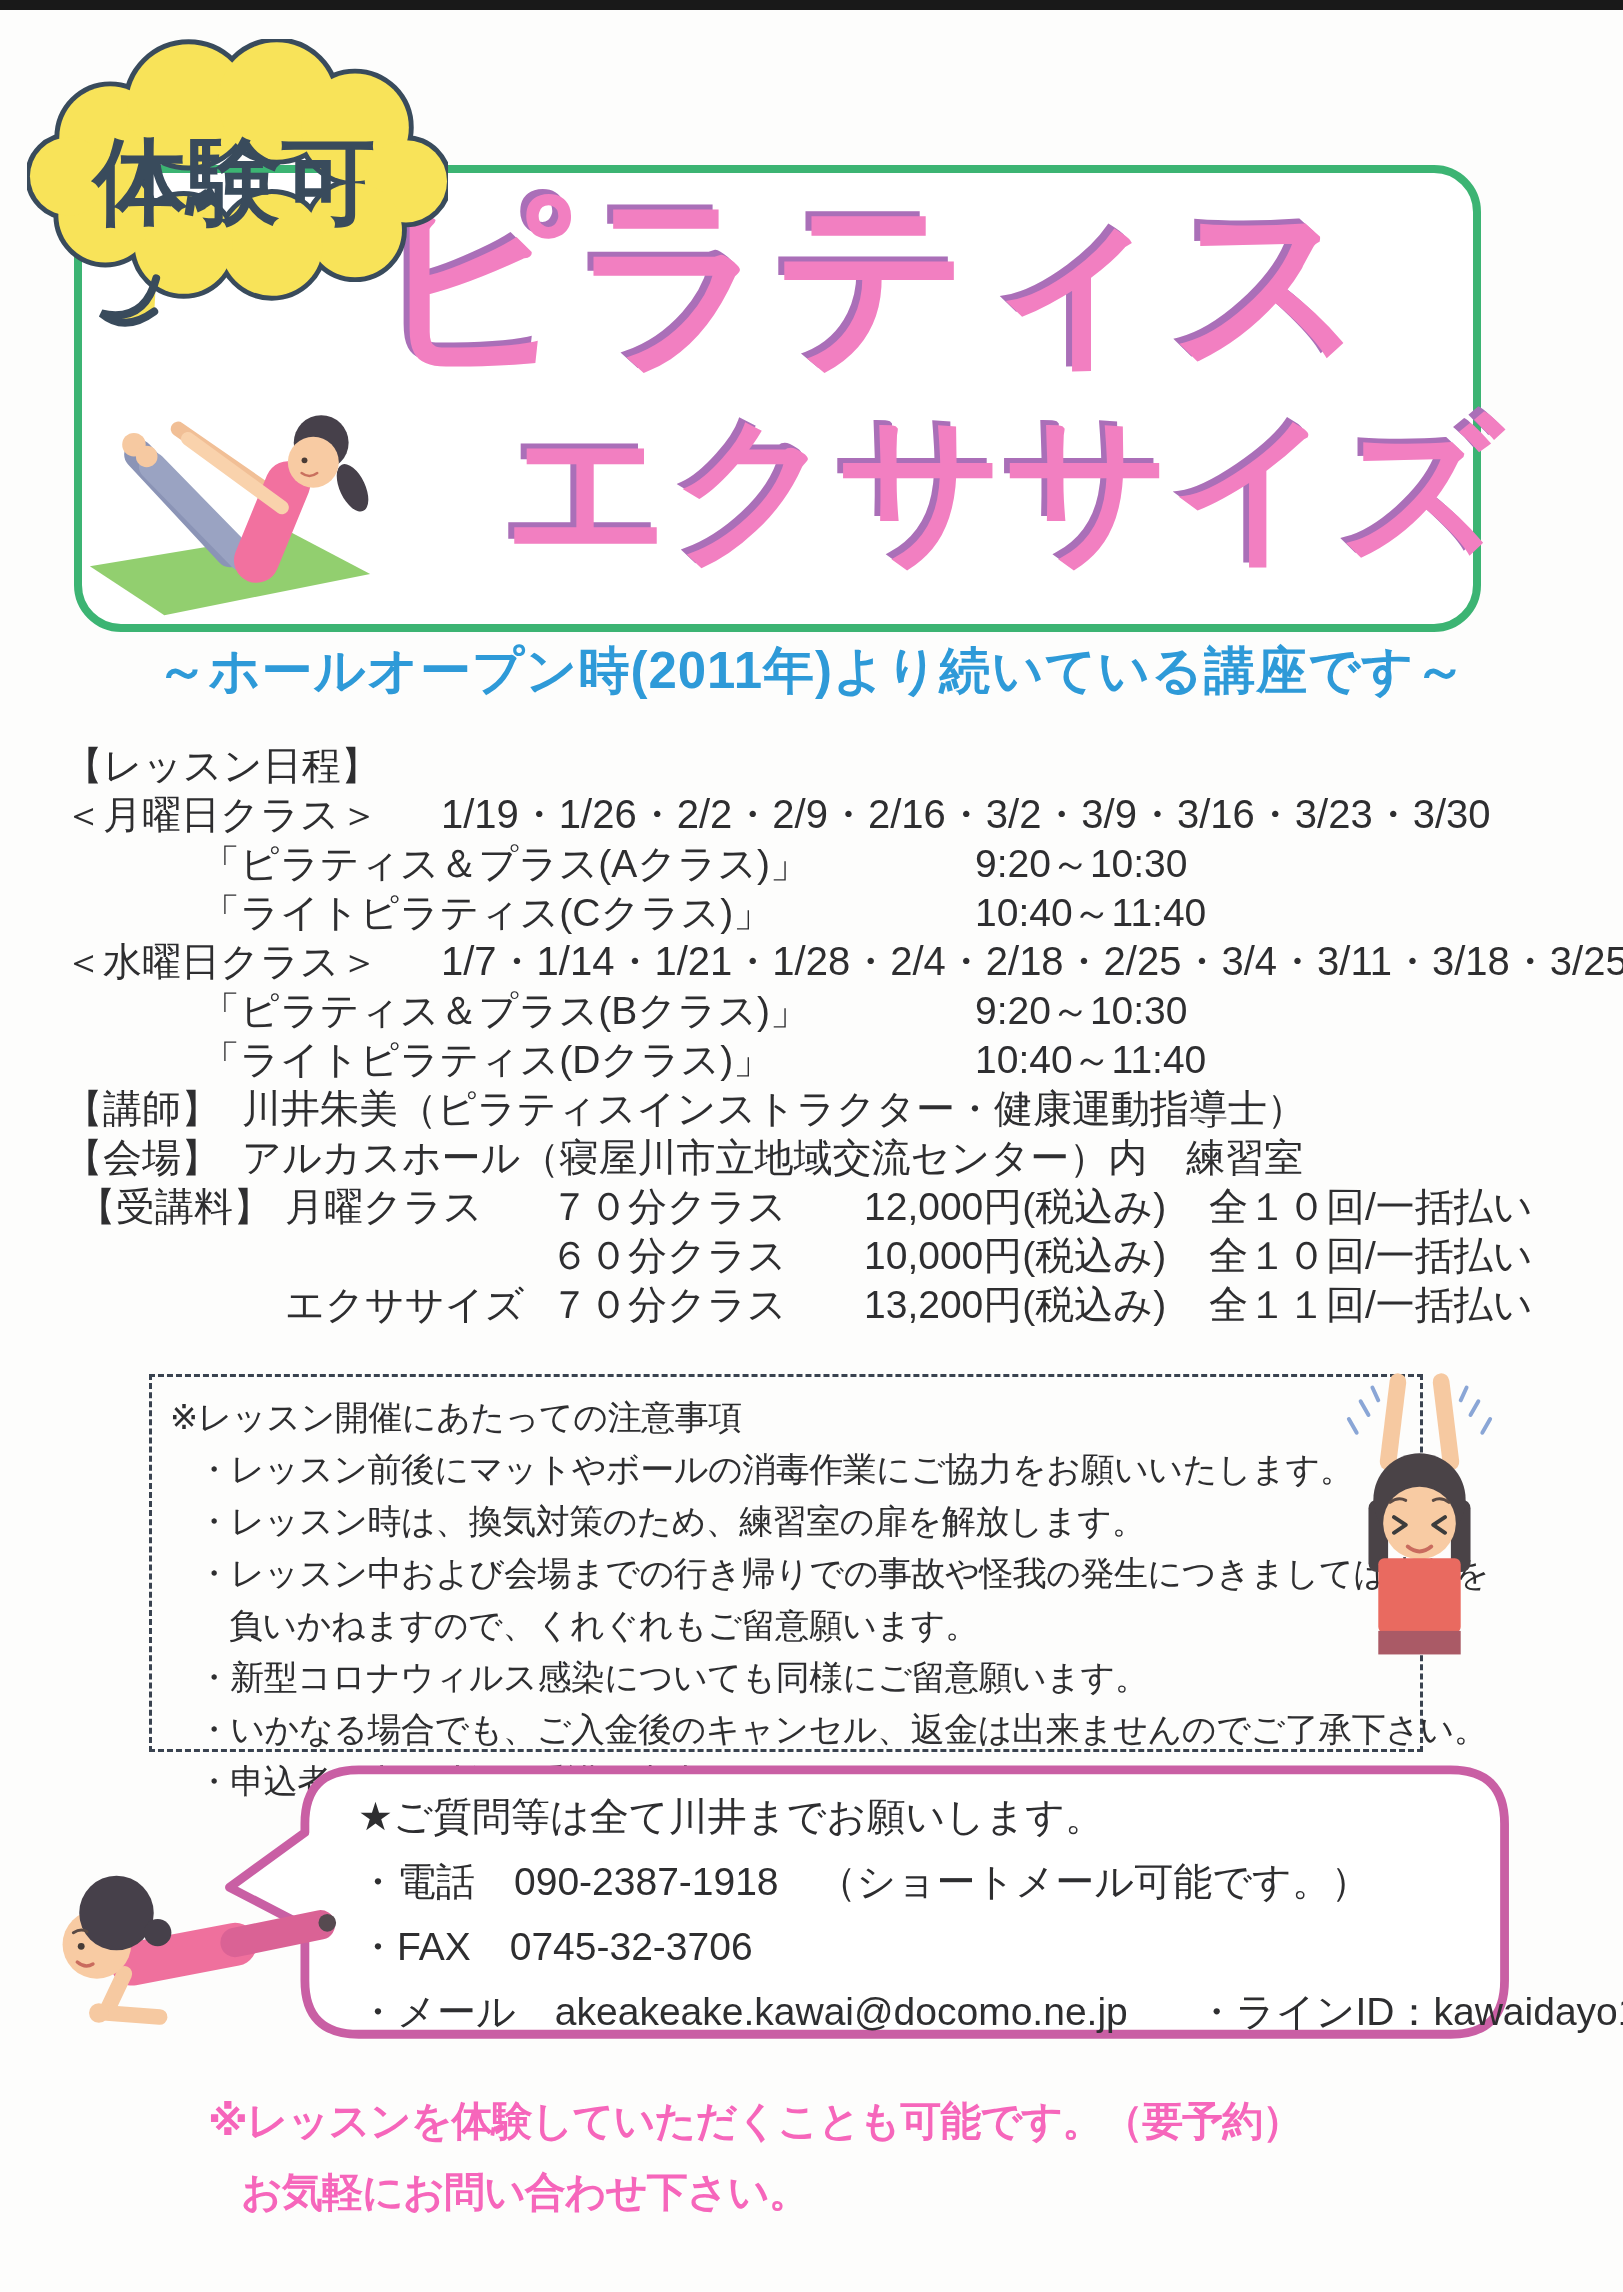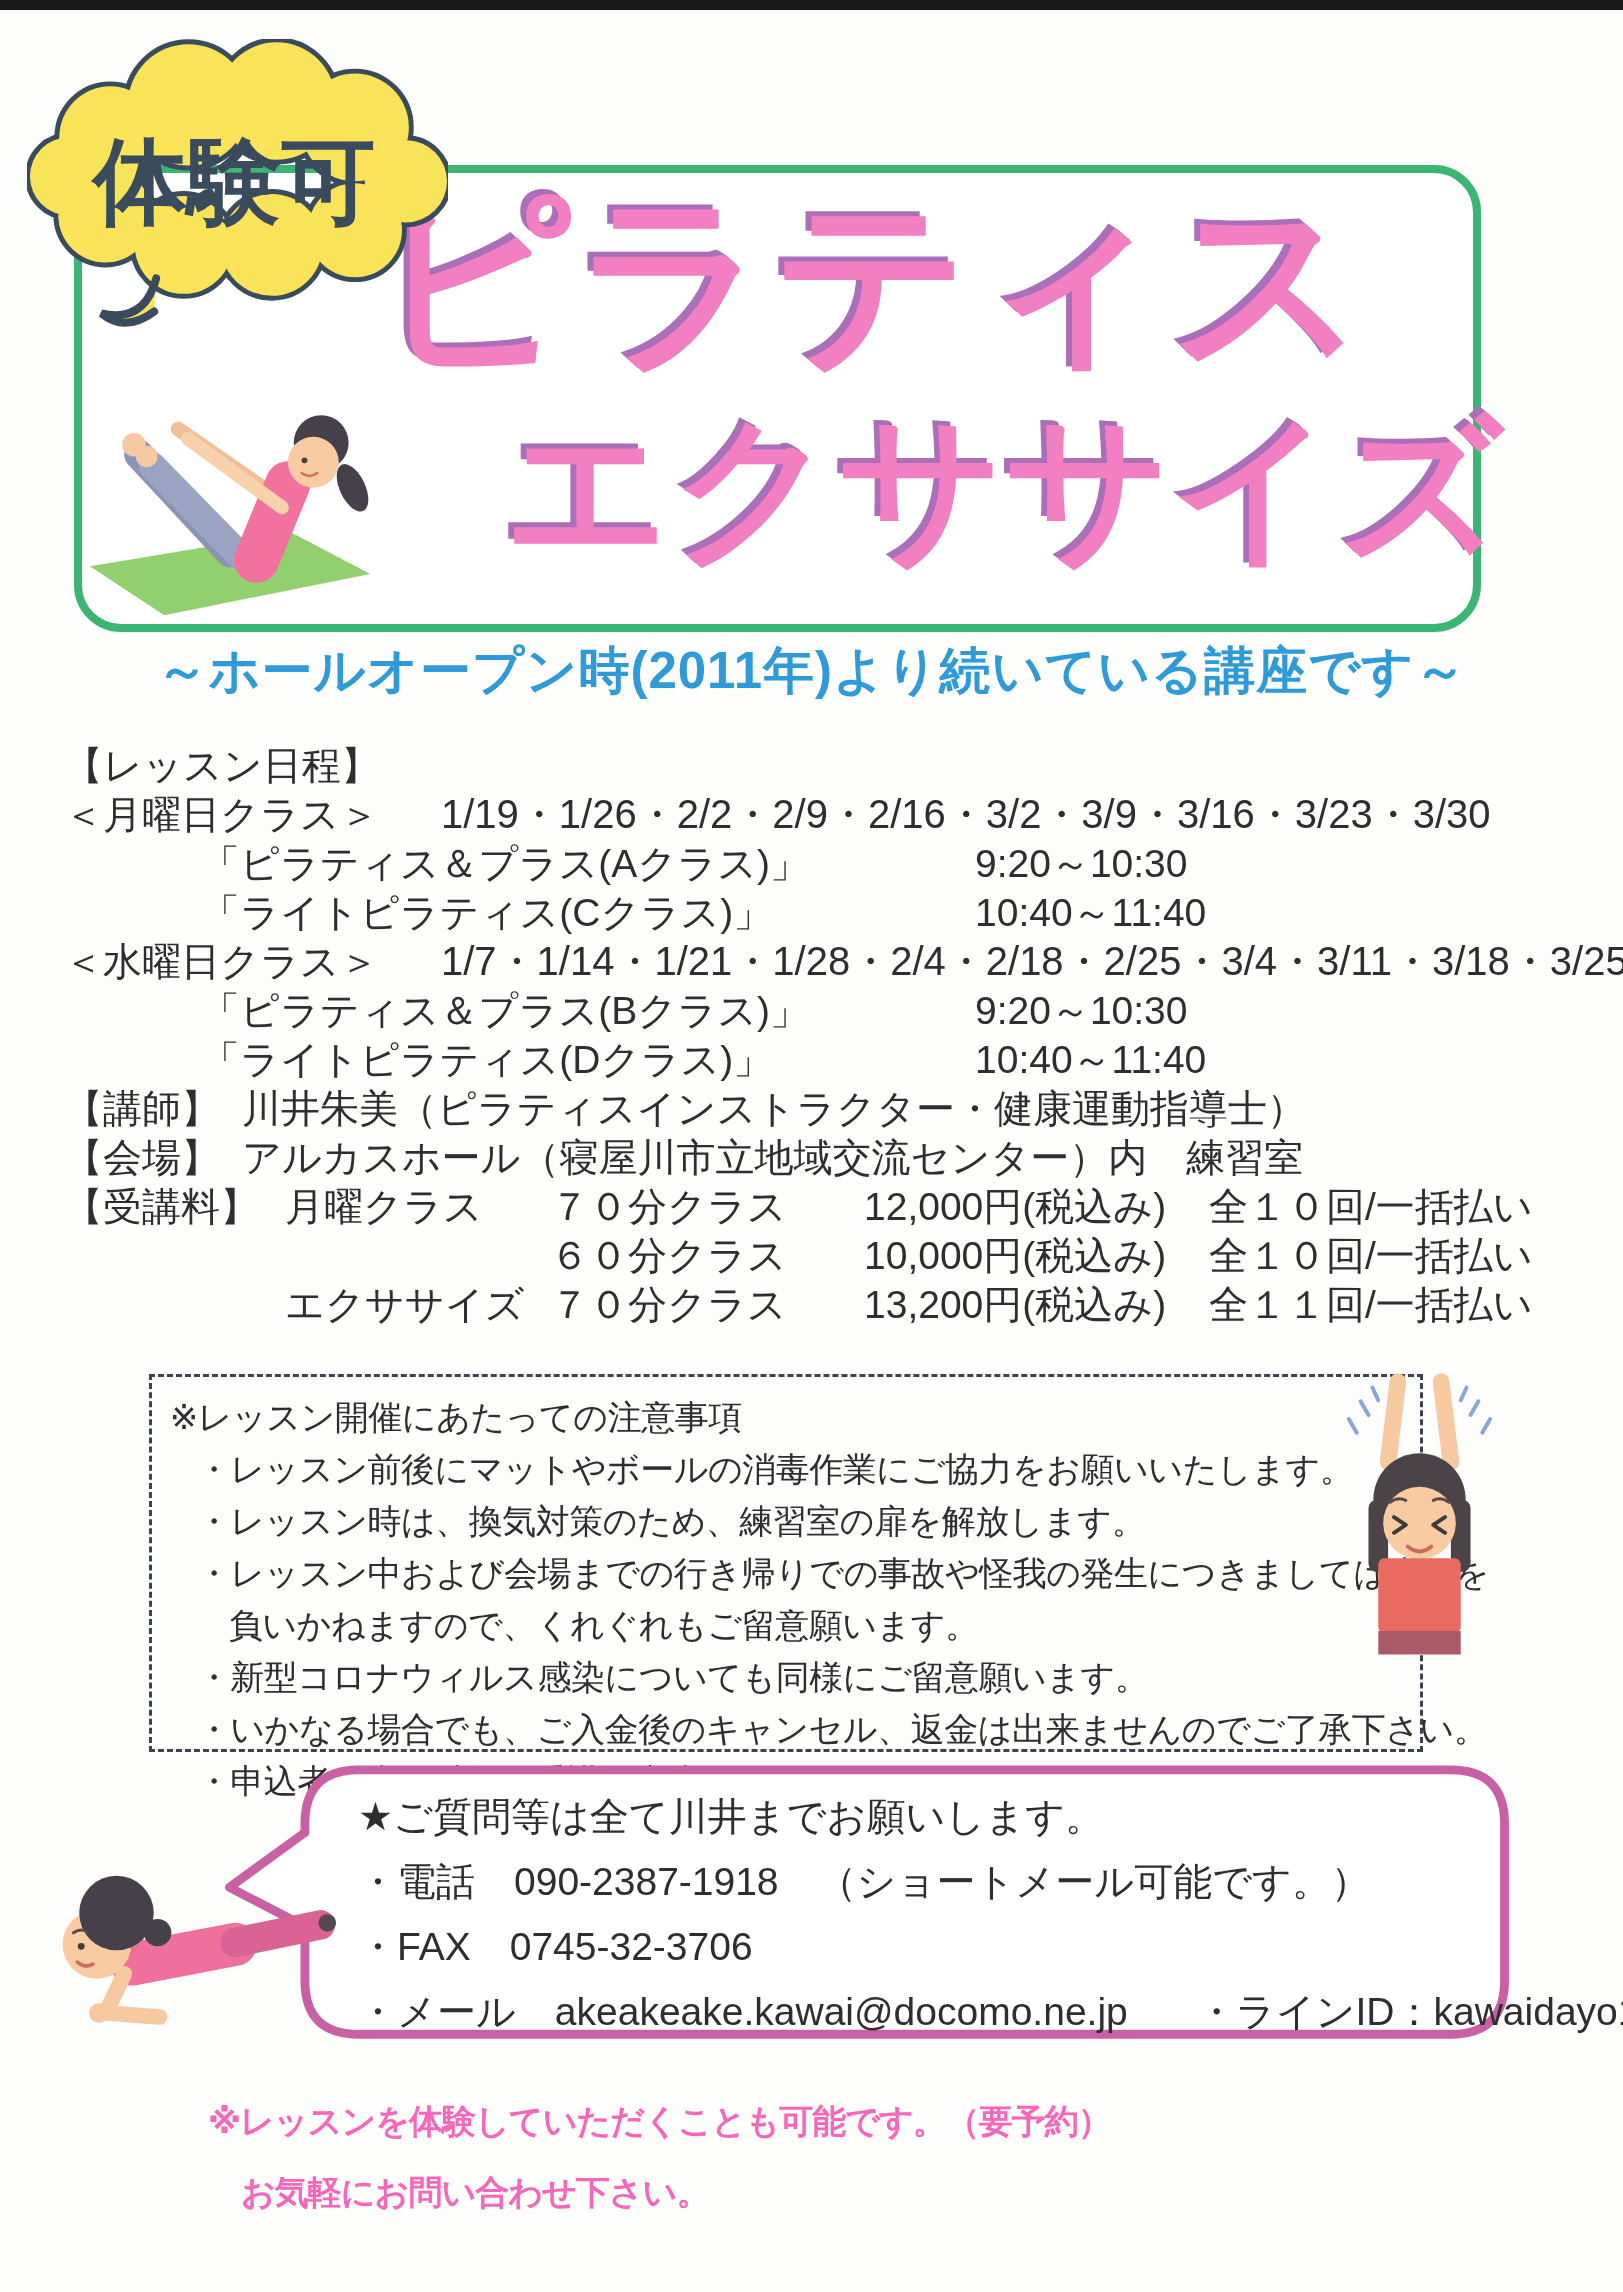--- a/index.html
+++ b/index.html
@@ -31,21 +31,21 @@
 
   
   .body { position:absolute; left:64px; top:741px; width:1544px;
     font-size:39px; line-height:49px; white-space:nowrap; }
   .body .line { height:49px; }
   .day-label  { display:inline-block; width:377px; }
   .dates      { font-size:40px; }
   .class-line { padding-left:137px; }
   .class-name { display:inline-block; width:774px; }
   .lab4  { display:inline-block; width:178px; }
-  .lab5  { display:inline-block; width:221px; }
+  .lab5  { display:inline-block; width:221px;text-align:center; }
   .fday  { display:inline-block; width:265px; }
   .fdur  { display:inline-block; width:314px; }
   .fprice{ display:inline-block; width:345px; }
 
   
   .notes-box {
     position:absolute; left:149px; top:1374px; width:1274px; height:378px;
     border:3.9px dashed #3a4350; box-sizing:border-box;
     padding:13.7px 0 0 11.8px; font-size:34px; line-height:52px;
     letter-spacing:-0.5px; white-space:nowrap; color:#2e2e30;
@@ -58,21 +58,21 @@
 
   
   .bubble-svg { position:absolute; left:221px; top:1762px; width:1294px; height:284px; }
   .contact { position:absolute; left:358px; top:1784px; width:1137px;
     font-size:39px; line-height:65px; white-space:nowrap; }
   .contact .gap { margin-left:69px; }
 
   .plank-svg { position:absolute; left:34px; top:1815px; width:314px; height:250px; }
 
   .footer {
-    position:absolute; left:208px; top:2086px; font-size:34px; font-weight:bold;
+    position:absolute; left:208px; top:2086px; font-size:41px; font-weight:bold;
     color:#f666bb; line-height:71px; letter-spacing:-1px; white-space:nowrap;
   }
   .footer .line2 { padding-left:33px; }
 </style>
 </head>
 <body>
 
 <div class="page">
 
   <div class="scan-bar"></div>

